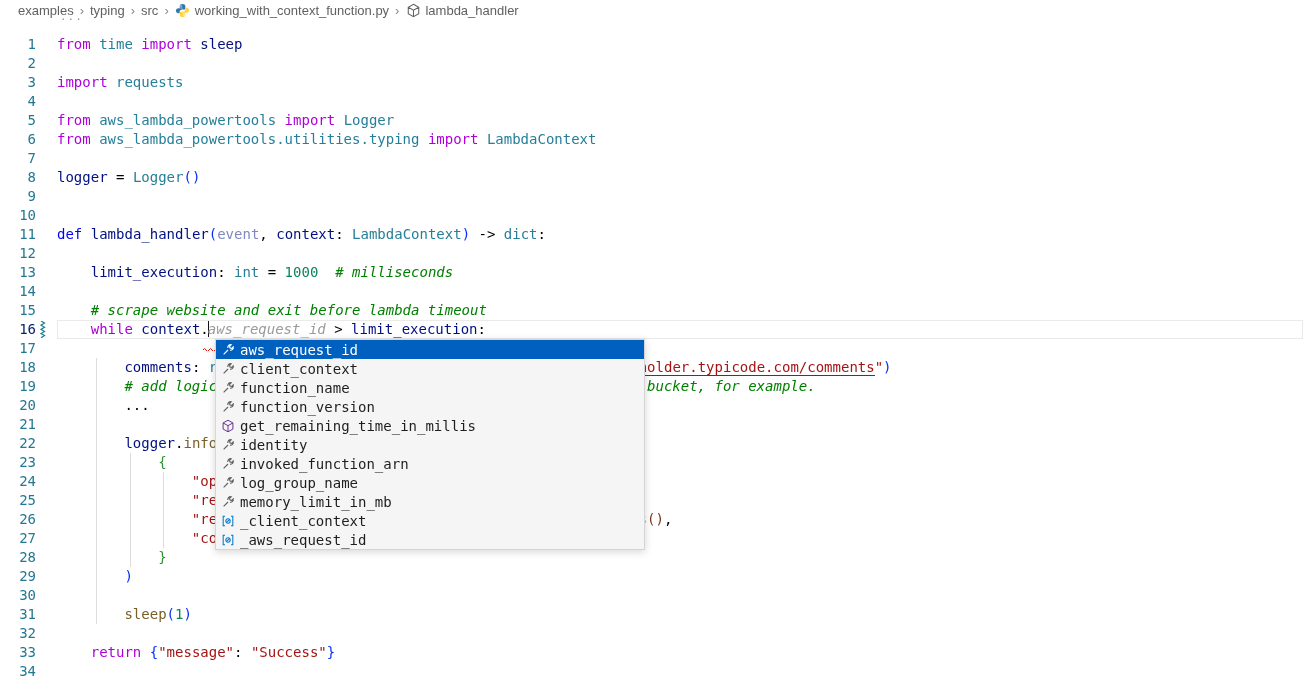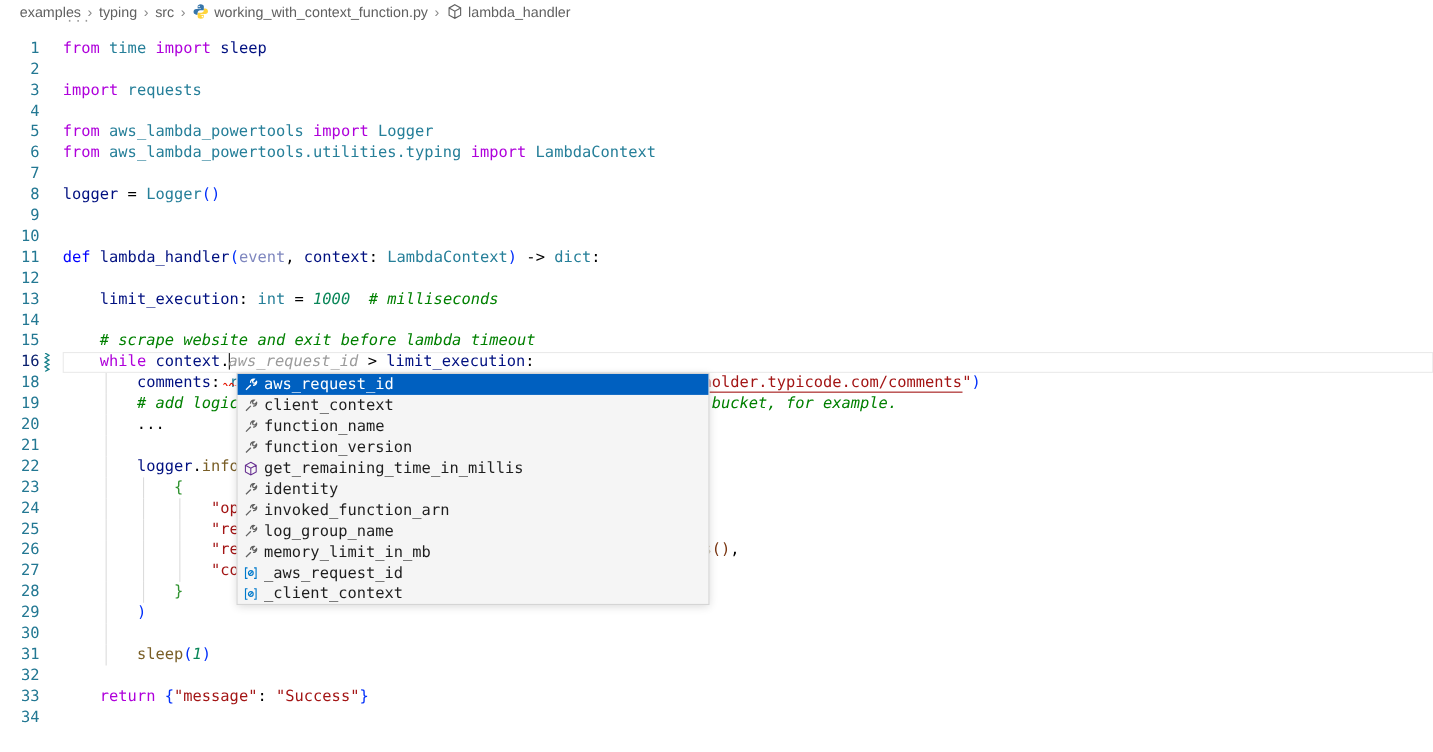--- a/index.html
+++ b/index.html
@@ -36,21 +36,21 @@
   .guide { position:absolute; top:0; width:1px; height:19px; background:#dcdcdc; }
   .hl {
     position:absolute; left:57px; right:0; top:0; height:19px;
     border:1px solid #eaeaea; pointer-events:none;
   }
   
   .tk-k { color:var(--kw); }   .tk-d { color:var(--def); }
   .tk-t { color:var(--ty); }   .tk-v { color:var(--vr); }
   .tk-f { color:var(--fn); }   .tk-s { color:var(--st); }
   .tk-su{ color:var(--st); border-bottom:1px solid var(--st); }
-  .tk-n { color:var(--nm);font-style:italic; }   .tk-c { color:var(--cm);font-style:italic; }
+  .tk-n { color:var(--nm); }   .tk-c { color:var(--cm);font-style:italic; }
   .tk-p { color:var(--fg); }
   .tk-b1{ color:var(--b1); }   .tk-b2{ color:var(--b2); }  .tk-b3{ color:var(--b3); }
   .tk-g { color:var(--gh); font-style:italic; }
   .tk-fa{ color:var(--fad); }
   .cur {
     display:inline-block; width:0; height:16px; border-left:1.6px solid #151515;
     vertical-align:-3px; margin:0 -1px;
   }
   .squiggle { position:absolute; width:12px; height:4px; pointer-events:none; }
   #gutter-deco { position:absolute; left:40px; top:321px; width:6px; height:17px; }
@@ -121,20 +121,21 @@
       <div class="row"><span class="ln">7</span><span class="cs"></span></div>
       <div class="row"><span class="ln">8</span><span class="cs"><span class="tk-v">logger</span><span class="tk-p"> = </span><span class="tk-t">Logger</span><span class="tk-b1">()</span></span></div>
       <div class="row"><span class="ln">9</span><span class="cs"></span></div>
       <div class="row"><span class="ln">10</span><span class="cs"></span></div>
       <div class="row"><span class="ln">11</span><span class="cs"><span class="tk-d">def</span><span class="tk-p"> </span><span class="tk-v">lambda_handler</span><span class="tk-b1">(</span><span class="tk-fa">event</span><span class="tk-p">, </span><span class="tk-v">context</span><span class="tk-p">: </span><span class="tk-t">LambdaContext</span><span class="tk-b1">)</span><span class="tk-p"> -&gt; </span><span class="tk-t">dict</span><span class="tk-p">:</span></span></div>
       <div class="row"><span class="ln">12</span><span class="cs"></span></div>
       <div class="row"><span class="ln">13</span><span class="cs"><span class="tk-p">    </span><span class="tk-v">limit_execution</span><span class="tk-p">: </span><span class="tk-t">int</span><span class="tk-p"> = </span><span class="tk-n">1000</span><span class="tk-p">  </span><span class="tk-c"># milliseconds</span></span></div>
       <div class="row"><span class="ln">14</span><span class="cs"></span></div>
       <div class="row"><span class="ln">15</span><span class="cs"><span class="tk-p">    </span><span class="tk-c"># scrape website and exit before lambda timeout</span></span></div>
       <div class="row active"><span class="hl"></span><span class="ln">16</span><span class="cs"><span class="tk-p">    </span><span class="tk-k">while</span><span class="tk-p"> </span><span class="tk-v">context</span><span class="tk-p">.</span><span class="cur"></span><span class="tk-g">aws_request_id</span><span class="tk-p"> &gt; </span><span class="tk-v">limit_execution</span><span class="tk-p">:</span></span></div>
+      <div class="row"><span class="ln">17</span><span class="cs"></span></div>
       <div class="row"><span class="guide" style="left: 96.1px;"></span><span class="ln">18</span><span class="cs"><span class="tk-p">        </span><span class="tk-v">comments</span><span class="tk-p">: </span><span class="tk-t">requests.Response</span><span class="tk-p"> = </span><span class="tk-t">requests</span><span class="tk-p">.</span><span class="tk-f">get</span><span class="tk-b1">(</span><span class="tk-s">"</span><span class="tk-su">https://jsonplaceholder.typicode.com/comments</span><span class="tk-s">"</span><span class="tk-b1">)</span></span></div>
       <div class="row"><span class="guide" style="left: 96.1px;"></span><span class="ln">19</span><span class="cs"><span class="tk-p">        </span><span class="tk-c"># add logic here and save the scraped results to an Amazon S3 bucket, for example.</span></span></div>
       <div class="row"><span class="guide" style="left: 96.1px;"></span><span class="ln">20</span><span class="cs"><span class="tk-p">        ...</span></span></div>
       <div class="row"><span class="guide" style="left: 96.1px;"></span><span class="ln">21</span><span class="cs"></span></div>
       <div class="row"><span class="guide" style="left: 96.1px;"></span><span class="ln">22</span><span class="cs"><span class="tk-p">        </span><span class="tk-v">logger</span><span class="tk-p">.</span><span class="tk-f">info</span><span class="tk-b1">(</span></span></div>
       <div class="row"><span class="guide" style="left: 96.1px;"></span><span class="guide" style="left: 129.7px;"></span><span class="ln">23</span><span class="cs"><span class="tk-p">            </span><span class="tk-b2">{</span></span></div>
       <div class="row"><span class="guide" style="left: 96.1px;"></span><span class="guide" style="left: 129.7px;"></span><span class="guide" style="left: 163.3px;"></span><span class="ln">24</span><span class="cs"><span class="tk-p">                </span><span class="tk-s">"operation"</span><span class="tk-p">: </span><span class="tk-s">"scrape"</span><span class="tk-p">,</span></span></div>
       <div class="row"><span class="guide" style="left: 96.1px;"></span><span class="guide" style="left: 129.7px;"></span><span class="guide" style="left: 163.3px;"></span><span class="ln">25</span><span class="cs"><span class="tk-p">                </span><span class="tk-s">"request_id"</span><span class="tk-p">: </span><span class="tk-v">context</span><span class="tk-p">.</span><span class="tk-v">aws_request_id</span><span class="tk-p">,</span></span></div>
       <div class="row"><span class="guide" style="left: 96.1px;"></span><span class="guide" style="left: 129.7px;"></span><span class="guide" style="left: 163.3px;"></span><span class="ln">26</span><span class="cs"><span class="tk-p">                </span><span class="tk-s">"remaining_time"</span><span class="tk-p">: </span><span class="tk-v">context</span><span class="tk-p">.</span><span class="tk-f">get_remaining_time_in_millis</span><span class="tk-b3">()</span><span class="tk-p">,</span></span></div>
       <div class="row"><span class="guide" style="left: 96.1px;"></span><span class="guide" style="left: 129.7px;"></span><span class="guide" style="left: 163.3px;"></span><span class="ln">27</span><span class="cs"><span class="tk-p">                </span><span class="tk-s">"comments"</span><span class="tk-p">: </span><span class="tk-v">comments</span><span class="tk-p">.</span><span class="tk-f">json</span><span class="tk-b3">()</span><span class="tk-b3">[</span><span class="tk-p">:</span><span class="tk-n">2</span><span class="tk-b3">]</span><span class="tk-p">,</span></span></div>
@@ -239,26 +240,26 @@
         <span class="sg-label">memory_limit_in_mb</span>
       </div>
       <div class="sg-row">
         <span class="icon kind-field">
           <svg viewBox="0 0 16 16">
             <path fill="none" stroke="currentColor" stroke-width="1.2" d="M4.6 2.5H2.5v11h2.1M11.4 2.5h2.1v11h-2.1"></path>
             <circle cx="8" cy="8" r="2.5" fill="none" stroke="currentColor" stroke-width="1.2"></circle>
             <path stroke="currentColor" stroke-width="1.2" d="M6.3 9.7l3.4-3.4"></path>
           </svg>
         </span>
-        <span class="sg-label">_aws_request_id</span>
+        <span class="sg-label">_client_context</span>
       </div>
       <div class="sg-row">
         <span class="icon kind-field">
           <svg viewBox="0 0 16 16">
             <path fill="none" stroke="currentColor" stroke-width="1.2" d="M4.6 2.5H2.5v11h2.1M11.4 2.5h2.1v11h-2.1"></path>
             <circle cx="8" cy="8" r="2.5" fill="none" stroke="currentColor" stroke-width="1.2"></circle>
             <path stroke="currentColor" stroke-width="1.2" d="M6.3 9.7l3.4-3.4"></path>
           </svg>
         </span>
-        <span class="sg-label">_client_context</span>
+        <span class="sg-label">_aws_request_id</span>
       </div>
     </div>
 </div>
 
 </body></html>

